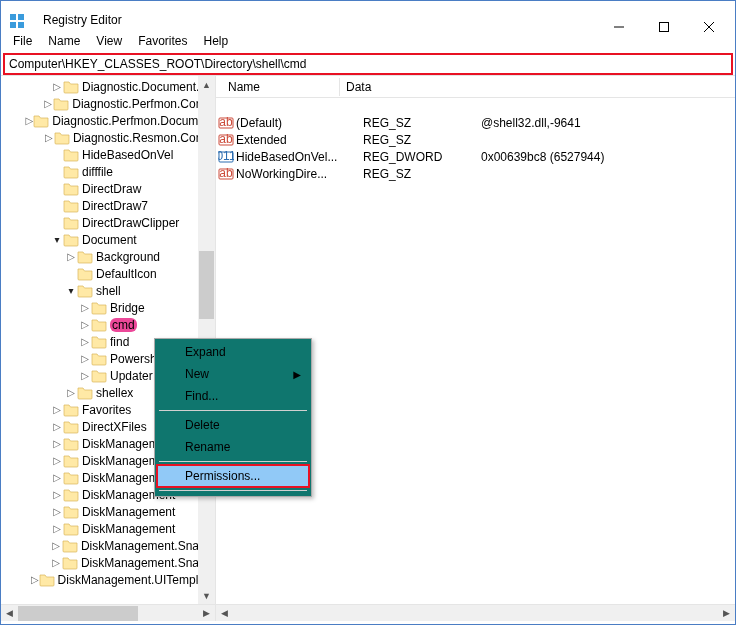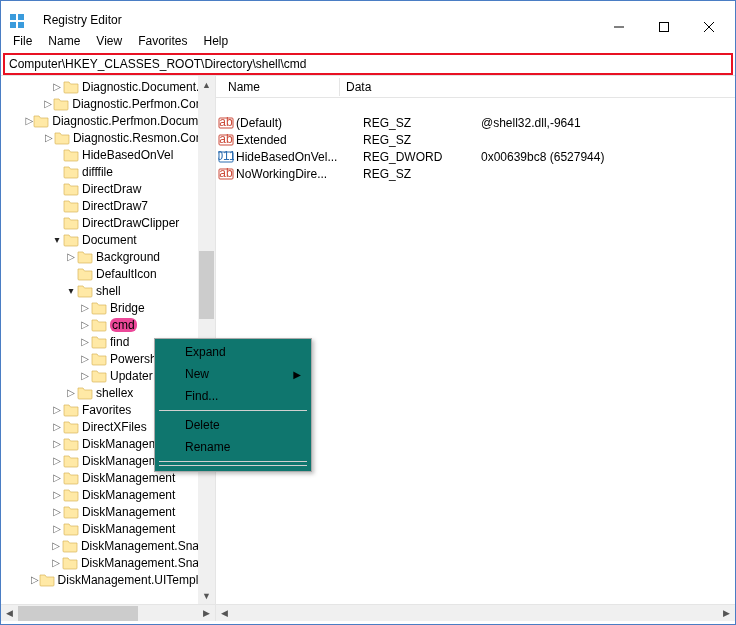--- a/index.html
+++ b/index.html
@@ -482,14 +482,17 @@
       <span>Find...</span>
     </div>
   <div class="ctx-sep"></div>
   <div class="ctx-item">
       <span>Delete</span>
     </div>
   <div class="ctx-item">
       <span>Rename</span>
     </div>
   <div class="ctx-sep"></div>
+  <div class="ctx-item hl mark">
+      <span>Permissions...</span>
+    </div>
   <div class="ctx-sep"></div>
 </div>
 
 </body></html>

